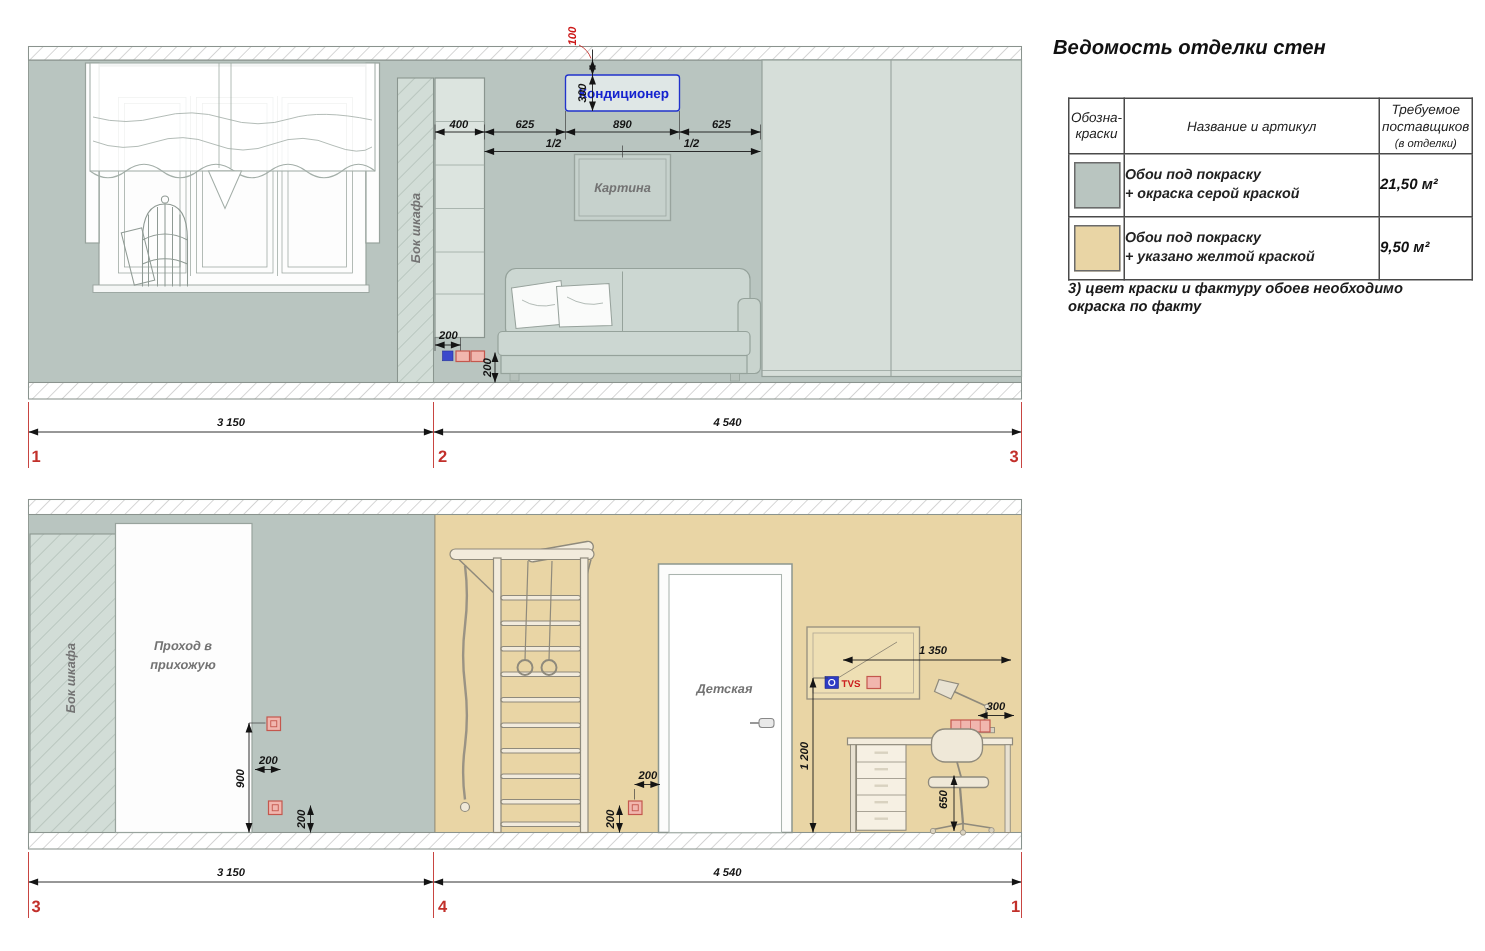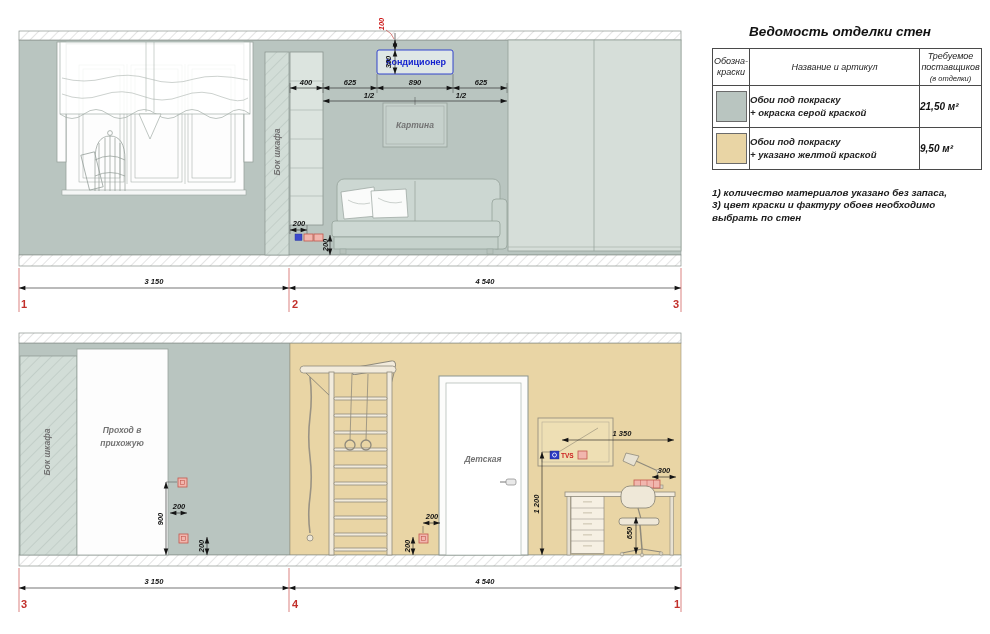--- a/index.html
+++ b/index.html
@@ -22,22 +22,22 @@
   .dtx{font:italic 700 7.5px "Liberation Sans",sans-serif;fill:#141414;}
   .dtxr{font:italic 700 7.5px "Liberation Sans",sans-serif;fill:#cc1717;}
   .lbl{font:italic 700 8.5px "Liberation Sans",sans-serif;fill:#737373;}
   .mtx{font:700 11px "Liberation Sans",sans-serif;fill:#c2302b;}
   .actx{font:700 9px "Liberation Sans",sans-serif;fill:#1523cf;}
   .tvtx{font:700 6.5px "Liberation Sans",sans-serif;fill:#cc2020;}
   .sock{fill:#f1b6ae;stroke:#c4574d;stroke-width:0.8;}
 
   
   #panel{position:absolute;left:702px;top:24px;width:280px;}
-  .title{width:276px;text-align:center;font:italic 700 13.5px "Liberation Sans",sans-serif;color:#111;}
-  table.sched{border-collapse:collapse;margin-top:9px;margin-left:10px;table-layout:fixed;}
+  .title{width:276px;text-align:left;font:italic 700 13.5px "Liberation Sans",sans-serif;color:#111;}
+  table.sched{border-collapse:collapse;margin-top:26px;margin-left:10px;table-layout:fixed;}
   table.sched td,table.sched th{border:1px solid #4a4a4a;padding:0;vertical-align:middle;}
   .c1{width:36px;} .c2{width:169px;} .c3{width:61px;}
   .hdr{font:italic 400 9px "Liberation Sans",sans-serif;color:#222;text-align:center;line-height:11px;height:36px;}
   .hdr .small{font-size:7.5px;}
   .namecell{font:italic 700 9.5px "Liberation Sans",sans-serif;color:#222;line-height:12.5px;padding-left:8px;height:41px;}
   .qtycell{font:italic 700 10px "Liberation Sans",sans-serif;color:#111;}
   .swcell{text-align:center;}
   .swatch{width:29px;height:29px;border:1px solid #6b6b6b;margin:0 auto;}
   #notes{position:absolute;left:712px;top:187px;width:272px;
     font:italic 700 9.8px "Liberation Sans",sans-serif;color:#1a1a1a;line-height:12.4px;}
@@ -437,18 +437,17 @@
           <span>Обои под покраску</span><br>
           <span>+ указано желтой краской</span>
         </td>
         <td class="c3 qtycell">9,50 м²</td>
       </tr>
     </tbody>
       </table>
   </div>
 
   <div id="notes">
-    <div>1) количество материалов указано без запаса,</div>
     <div>3) цвет краски и фактуру обоев необходимо</div>
-    <div>выбрать по стен</div>
+    <div>окраска по факту</div>
   </div>
 
 </div>
 
 </body></html>

